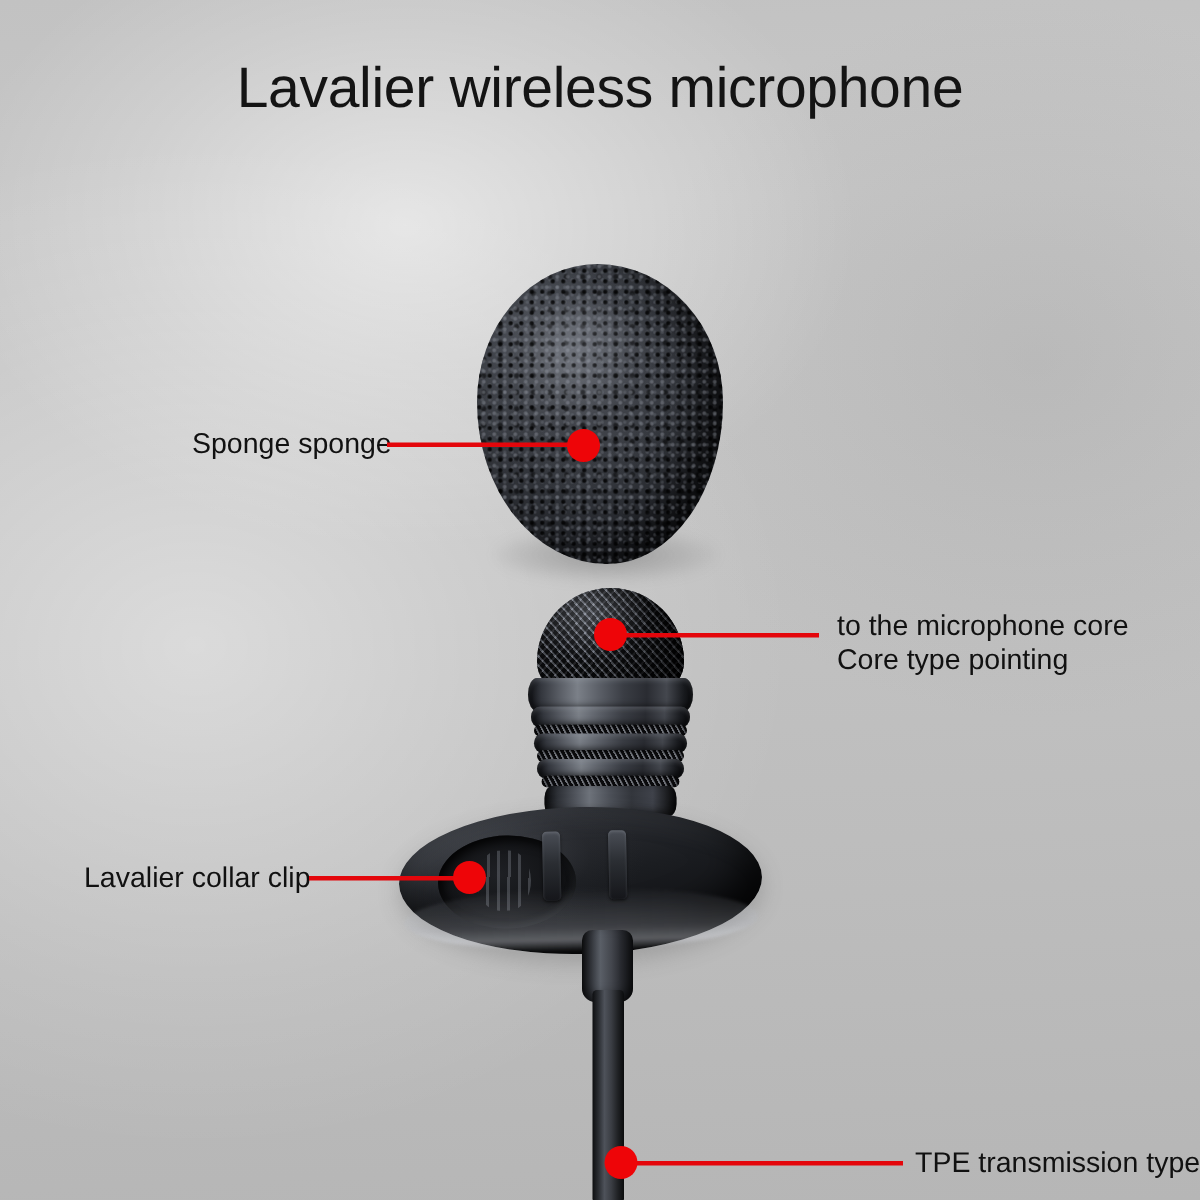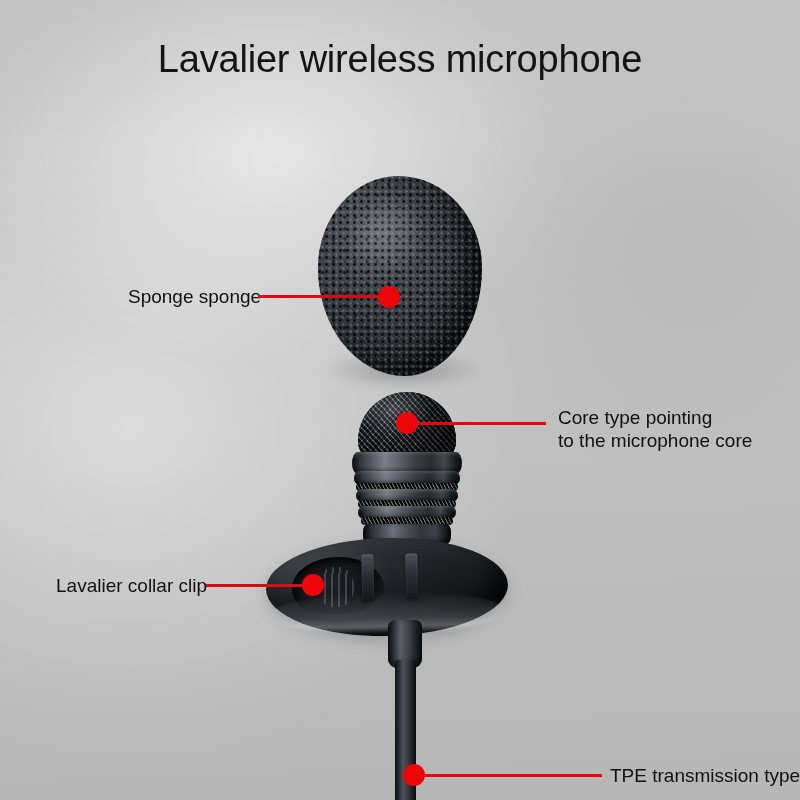--- a/index.html
+++ b/index.html
@@ -272,22 +272,22 @@
     <div class="cable"></div>
   </div>
 
   <div class="callout-label" style="left:128px; top:285px;">
     <div>Sponge sponge</div>
   </div>
   <div class="leader-line" style="left:258px; top:295px; width:132px;"></div>
   <div class="leader-dot" style="left:378px; top:286px;"></div>
 
   <div class="callout-label" style="left:558px; top:406px;">
+    <div>to the microphone core</div>
     <div>Core type pointing</div>
-    <div>to the microphone core</div>
   </div>
   <div class="leader-line" style="left:412px; top:422px; width:134px;"></div>
   <div class="leader-dot" style="left:396px; top:412px;"></div>
 
   <div class="callout-label" style="left:56px; top:574px;">
     <div>Lavalier collar clip</div>
   </div>
   <div class="leader-line" style="left:206px; top:584px; width:110px;"></div>
   <div class="leader-dot" style="left:302px; top:574px;"></div>
 

